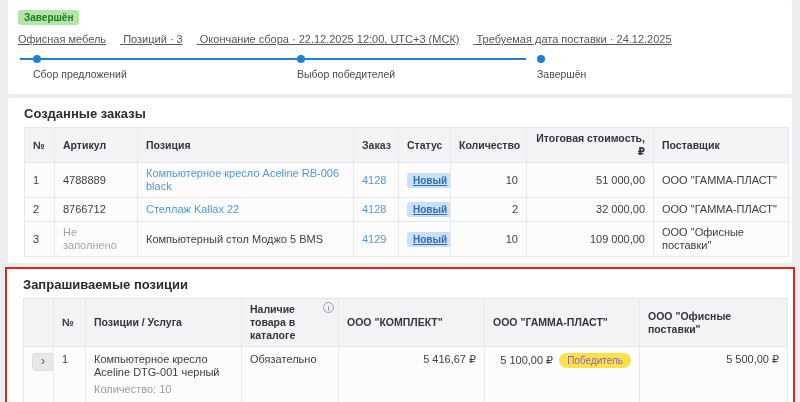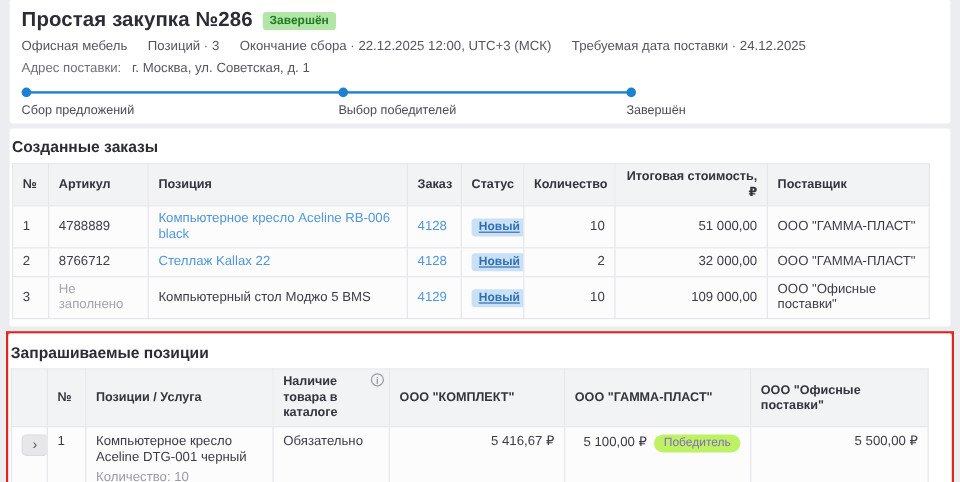--- a/index.html
+++ b/index.html
@@ -13,51 +13,51 @@
   .card { background:#fff; border-radius:2px; }
   .card-top { padding:6px 10px 4px; margin-bottom:4px; min-height:94px; }
 
   
   .title-row { display:flex; align-items:center; gap:8px; height:22px; }
   .page-title { font-size:17px; font-weight:bold; color:#2c2d34; letter-spacing:0.1px; }
   .badge-green {
     background:#b2e6a9; color:#1f7a22; font-size:10px; font-weight:bold;
     padding:2px 6px; border-radius:3px; line-height:11px;
   }
-  .meta-row { margin-top:5px; color:#55565f; font-size:11px; line-height:13px; white-space:nowrap; }
+  .meta-row { margin-top:5px; color:#55565f; font-size:11px; line-height:13px; white-space:nowrap;text-decoration:underline; }
   .meta-row .meta-item { margin-right:14px; }
   .addr-label { color:#6e6f79; margin-right:6px; }
 
   
   .stepper { position:relative; height:26px; margin-top:9px; }
   .step-line { position:absolute; top:3px; left:2px; width:506px; height:2px; background:#1e80d0; }
-  .step { position:absolute; top:0; }
+  .step { position:absolute; top:0;margin-left:15px; }
   .step-dot { width:8px; height:8px; border-radius:50%; background:#1e80d0; }
   .step-label { margin-top:5px; font-size:10.5px; color:#4b4c55; white-space:nowrap; }
   .s1 { left:0; } .s2 { left:264px; } .s3 { left:504px; }
 
   
-  .section { padding:6px 2px; margin-bottom:4px; }
+  .section { padding:6px 16px; margin-bottom:4px; }
   .section-heading { font-size:13px; font-weight:bold; color:#2c2d34; margin:2px 0 6px; }
 
   table { border-collapse:collapse; table-layout:fixed; width:764px; background:#fcfcfd; }
   th, td { border:1px solid #e6e7eb; padding:4px 8px; text-align:left; vertical-align:middle;
            overflow:hidden; line-height:13px; }
   thead th { background:#f2f3f5; color:#33343c; font-weight:bold; font-size:10.5px; }
   td { color:#3c3d45; font-size:11px; }
   .r { text-align:right; }
   .link { color:#4f97d9; text-decoration:none; cursor:pointer; }
   .muted { color:#a3a4ac;border-radius:11px; }
   .qty-line { color:#9a9ba4; margin-top:4px; }
   .badge-blue {
     background:#c9e0f7; color:#2f6fb0; font-size:10px; font-weight:bold;
     padding:2px 6px; border-radius:3px; display:inline-block; line-height:11px;text-decoration:underline;
   }
   .winner-badge {
-    background:#bef264; color:#8468bd; font-size:10px;
+    background:#fde047; color:#8468bd; font-size:10px;
     padding:2px 8px; border-radius:9px; display:inline-block; line-height:11px; margin-left:6px;
   }
   
   .annotation-wrap { border:2px solid #e0261b; margin:0 -3px; }
   .req-table td { vertical-align:top; padding:6px 8px; }
   .req-table thead th { vertical-align:middle; }
   .avail-cell { position:relative; }
   .info-icon {
     position:absolute; top:3px; right:4px; width:11px; height:11px; border-radius:50%;
     border:1px solid #9a9ba3; color:#9a9ba3; font-size:8px; line-height:11px;
@@ -67,32 +67,27 @@
     width:22px; height:18px; background:#e7e7ea; border:1px solid #dcdce0; border-radius:4px;
     color:#55565f; font-size:12px; line-height:15px; text-align:center; cursor:pointer; display:block;
   }
   .price-cell { white-space:nowrap; }
 </style>
 </head>
 <body>
 
 <div class="card card-top">
   <div class="title-row">
-    <span class="page-title">Простая закупка №286</span>
     <span class="badge-green">Завершён</span>
   </div>
   <div class="meta-row">
     <span class="meta-item">Офисная мебель</span>
     <span class="meta-item">Позиций · 3</span>
     <span class="meta-item">Окончание сбора · 22.12.2025 12:00, UTC+3 (МСК)</span>
     <span class="meta-item">Требуемая дата поставки · 24.12.2025</span>
-  </div>
-  <div class="meta-row">
-    <span class="addr-label">Адрес поставки:</span>
-    <span>г. Москва, ул. Советская, д. 1</span>
   </div>
   <div class="stepper">
     <div class="step-line"></div>
     <div class="step s1">
       <div class="step-dot"></div>
       <div class="step-label">Сбор предложений</div>
     </div>
     <div class="step s2">
       <div class="step-dot"></div>
       <div class="step-label">Выбор победителей</div>

